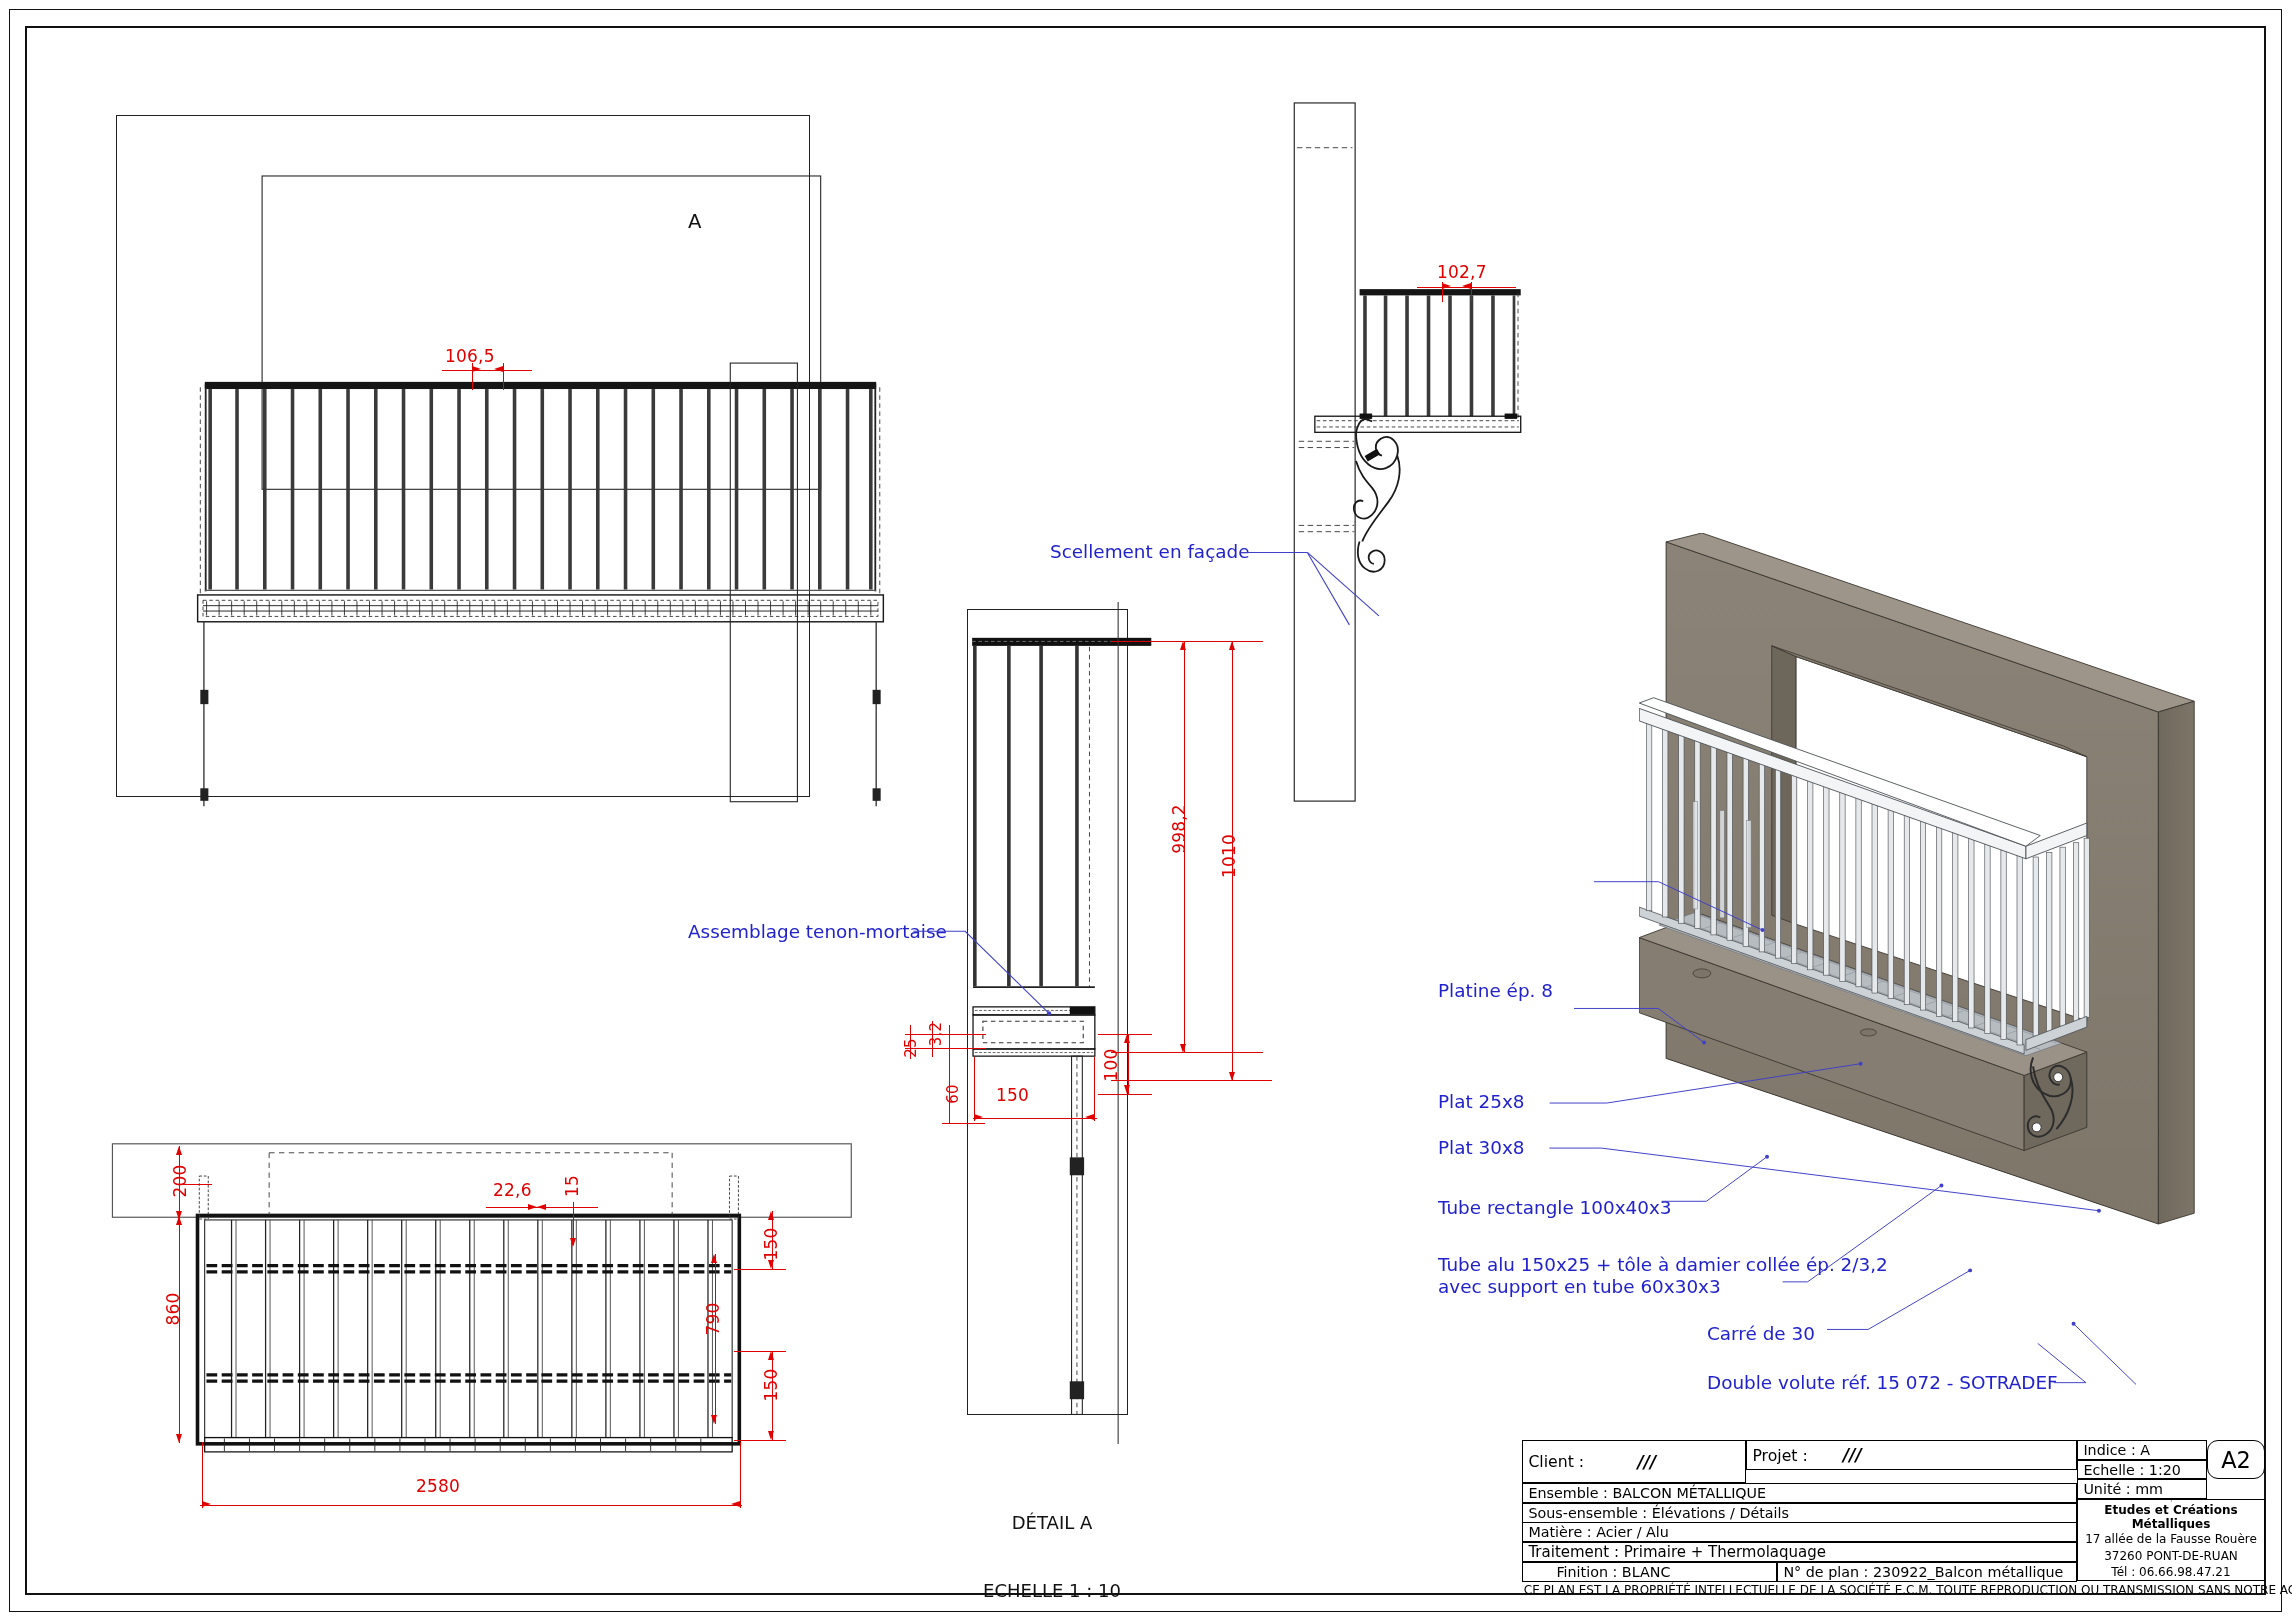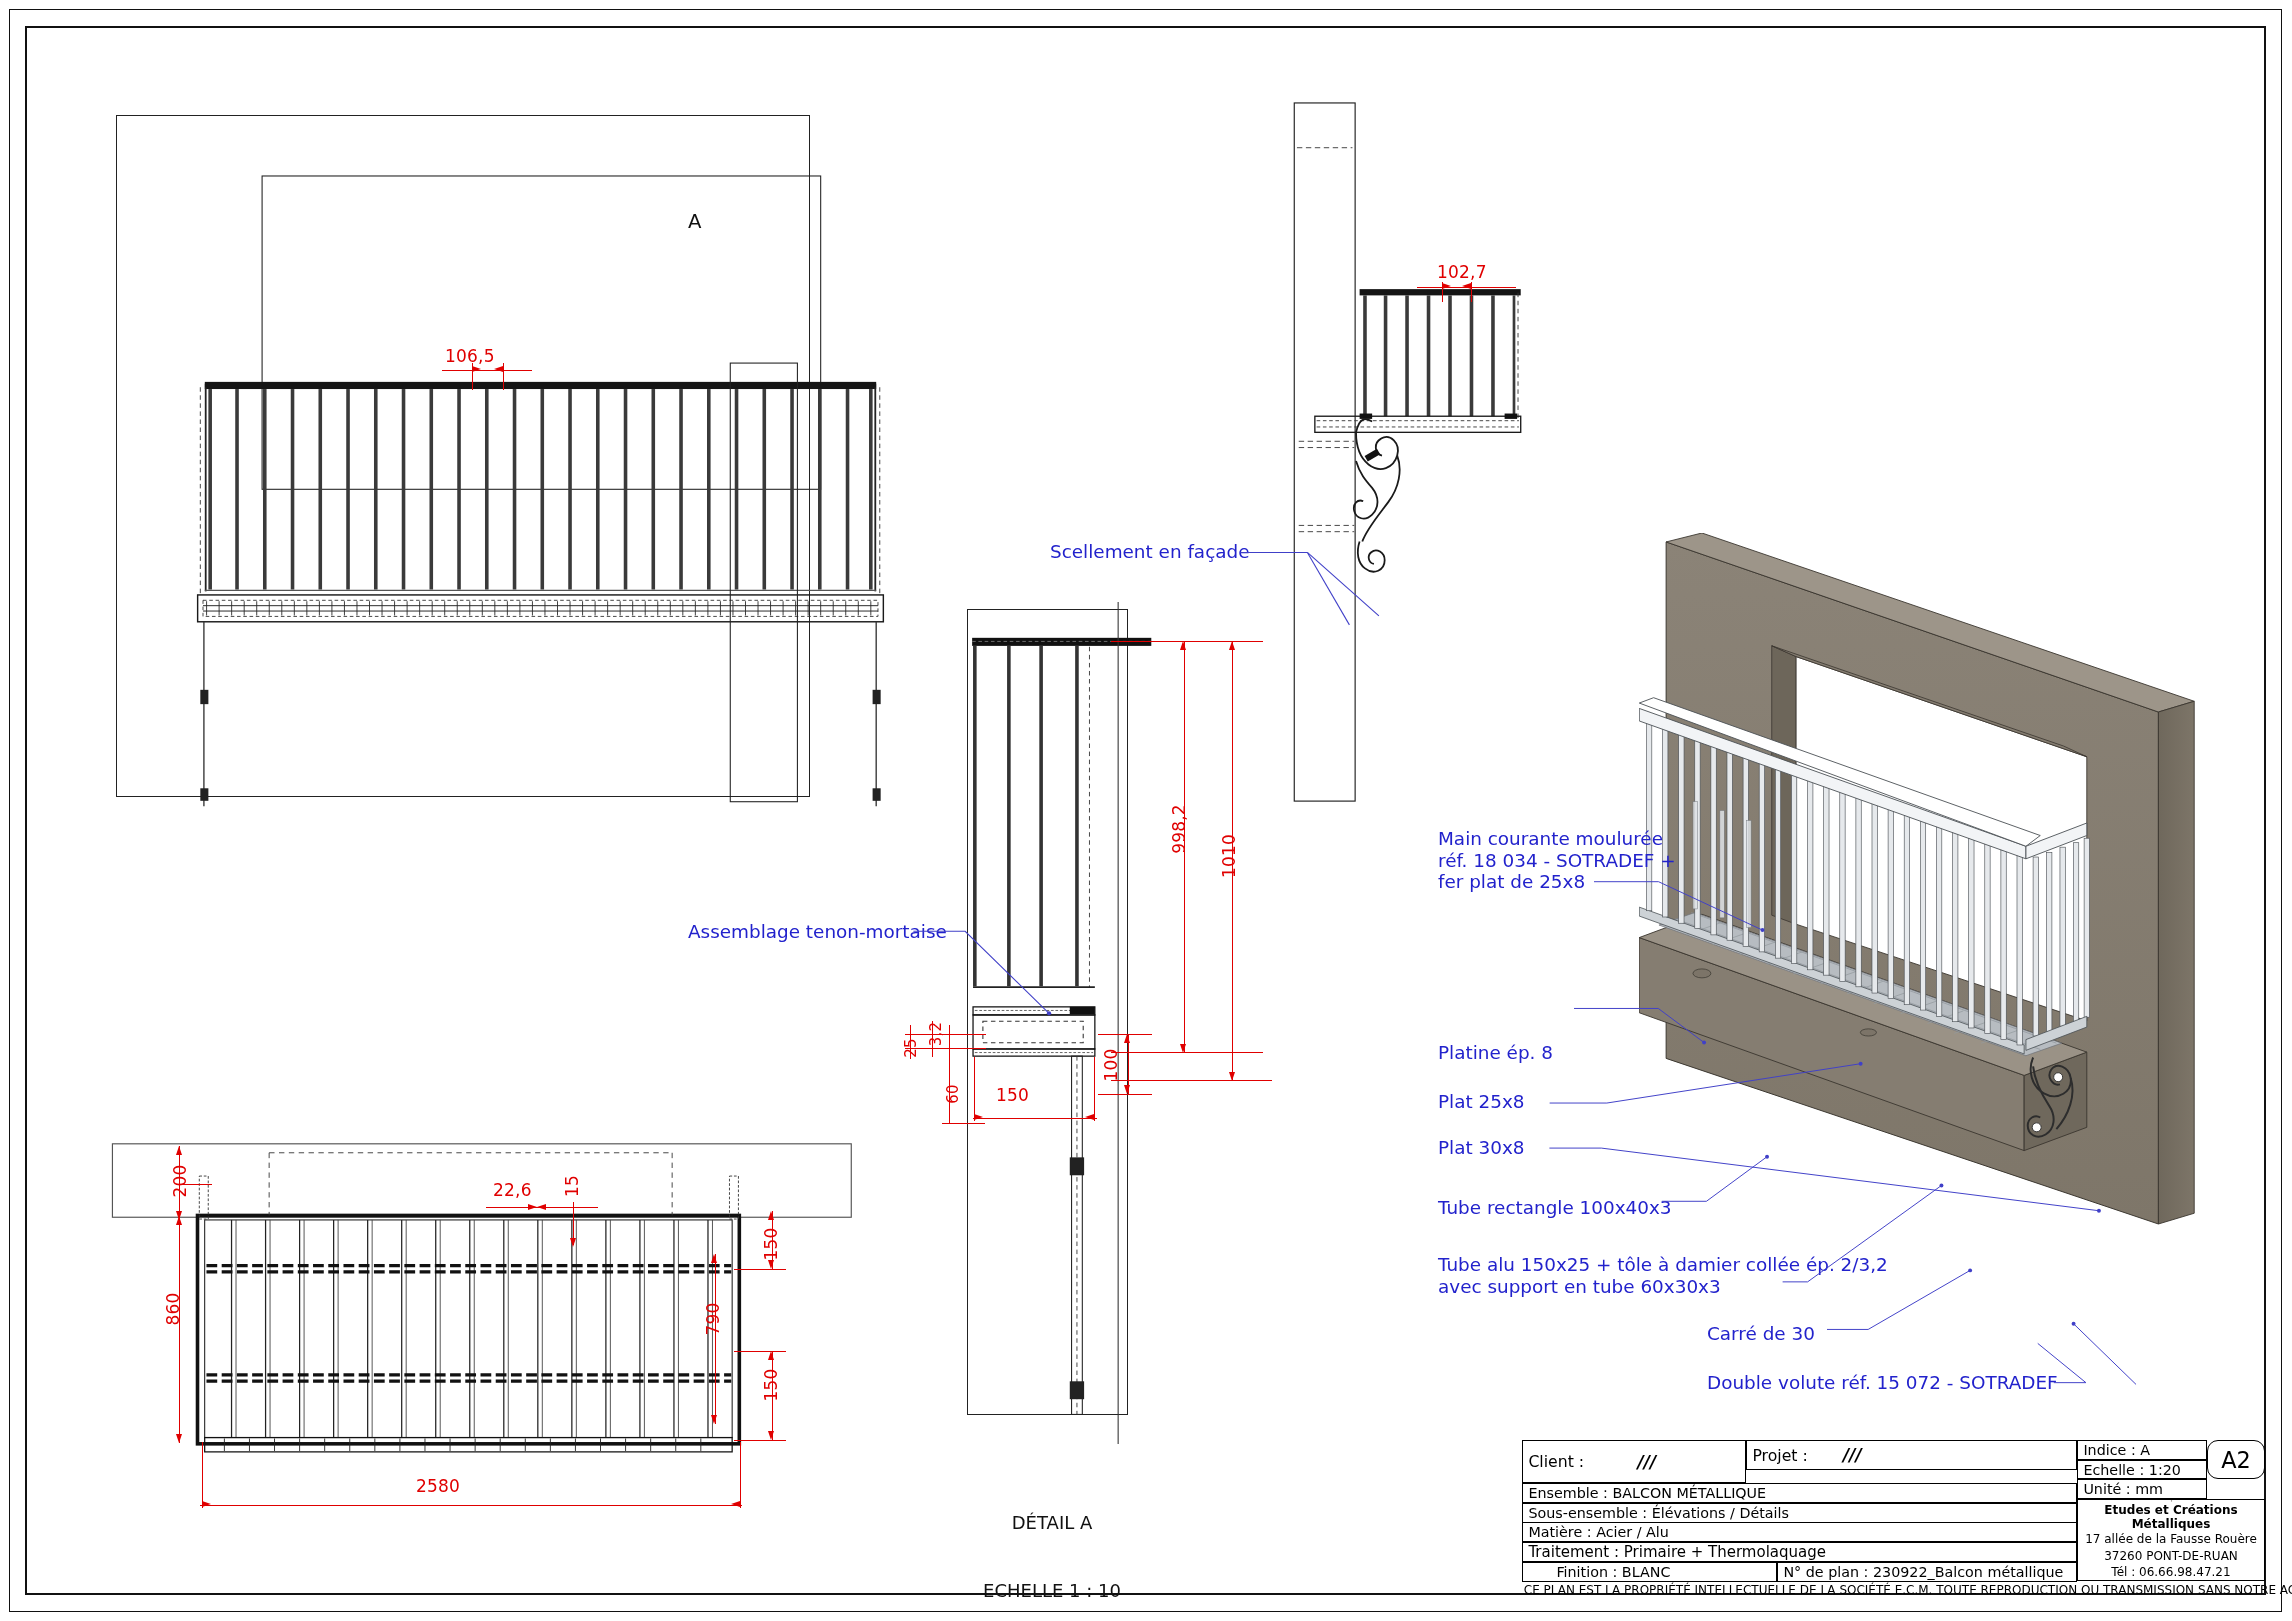--- a/index.html
+++ b/index.html
@@ -537,29 +537,26 @@
     </g>
     <g fill="#ffffff" stroke="#2d2d2d" stroke-width="1" transform="translate(432,578)">
       <circle cx="36" cy="30" r="5"></circle>
       <circle cx="12" cy="86" r="5"></circle>
     </g>
 
     <ellipse cx="70" cy="492" rx="10" ry="5" fill="#7c7468" stroke="#3a362f" stroke-width="0.8"></ellipse>
     <ellipse cx="256" cy="558" rx="9" ry="4" fill="#7c7468" stroke="#3a362f" stroke-width="0.8"></ellipse>
   </svg>
 
-  <div class="note" style="left:1438px;top:828px;">Main courante moulurée
-réf. 18 034 - SOTRADEF +
-fer plat de 25x8</div>
   <svg width="233" height="72" style="position:absolute;left:1594px;top:869px;" viewBox="0 0 260 80">
     <path d="M0 14 L 72 14 L 188 68" stroke="#4040c8" stroke-width="1.1" fill="none"></path>
     <circle cx="188" cy="68" r="2.2" fill="#4040c8"></circle>
   </svg>
 
-  <div class="note" style="left:1438px;top:1042px;text-align:right;">Platine ép. 8</div>
+  <div class="note" style="left:1438px;top:980px;text-align:right;">Platine ép. 8</div>
   <svg width="287" height="63" style="position:absolute;left:1574px;top:994px;" viewBox="0 0 320 70">
     <path d="M0 16 L 94 16 L 145 54" stroke="#4040c8" stroke-width="1.1" fill="none"></path>
     <circle cx="145" cy="54" r="2.2" fill="#4040c8"></circle>
   </svg>
 
   <div class="note" style="left:1438px;top:1091px;">Plat 25x8</div>
   <svg width="466" height="143" style="position:absolute;left:1549px;top:994px;" viewBox="0 0 520 160">
     <path d="M0 122 L 64 122 L 348 78" stroke="#4040c8" stroke-width="1.1" fill="none"></path>
     <circle cx="348" cy="78" r="2.2" fill="#4040c8"></circle>
   </svg>

